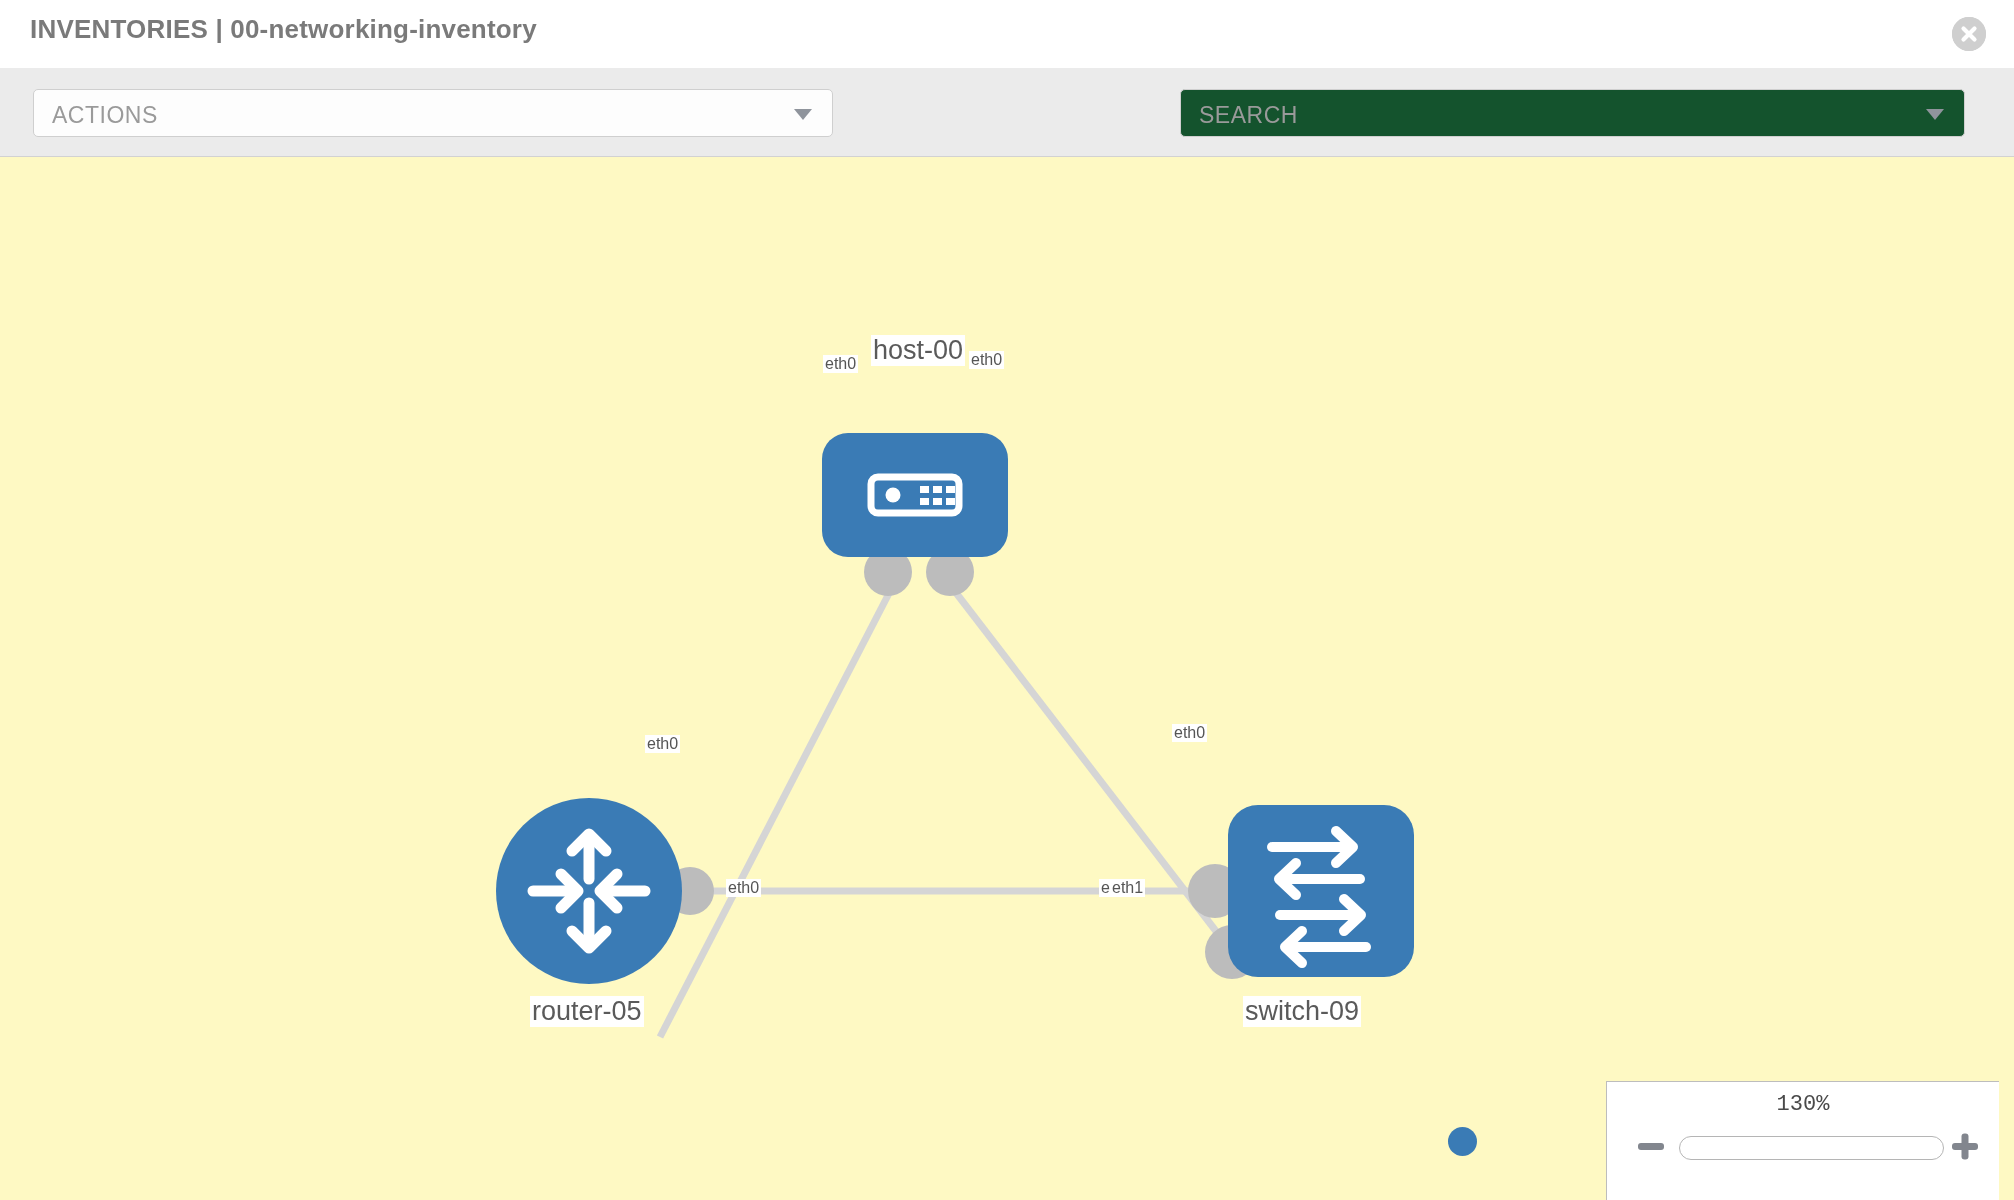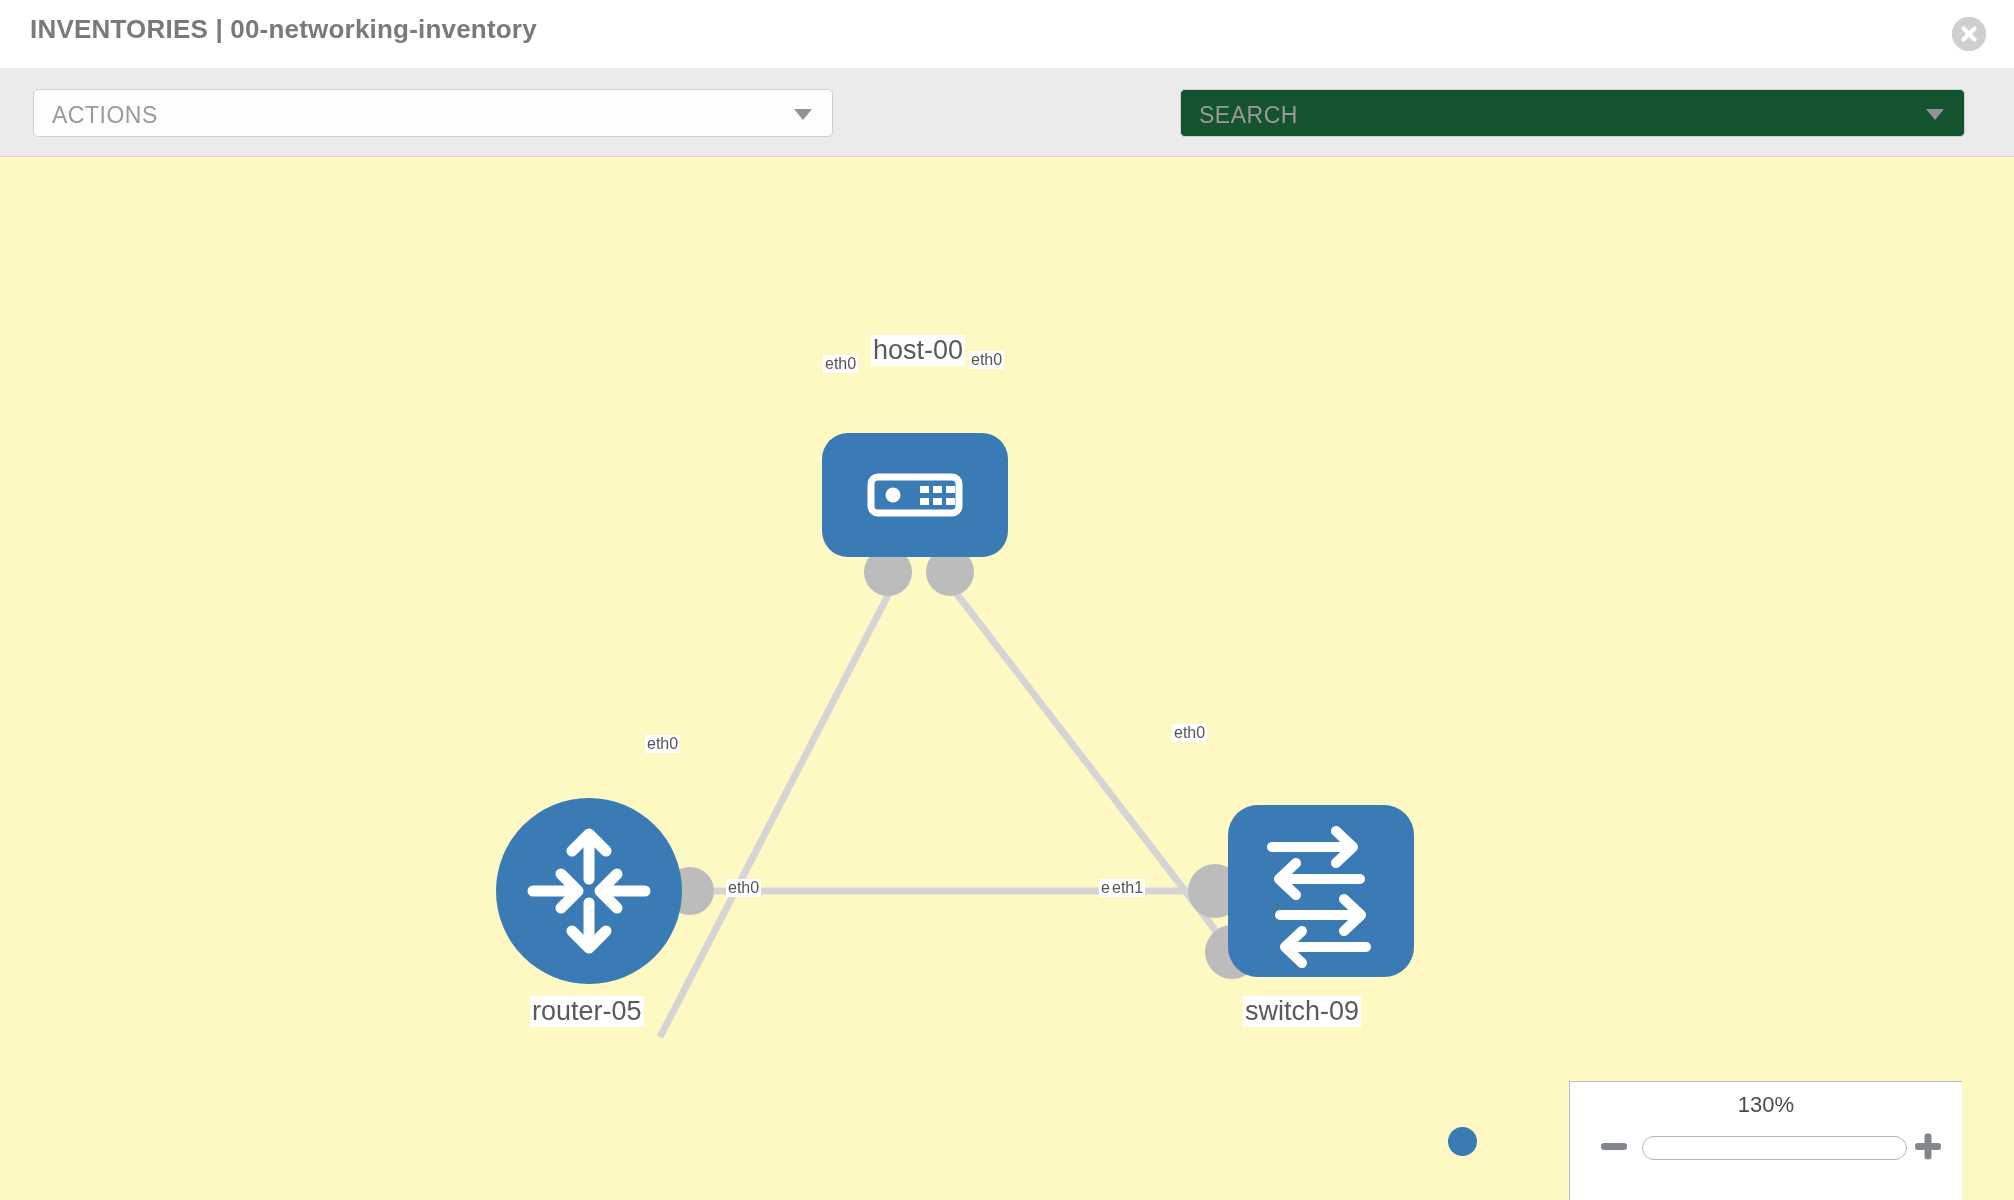--- a/index.html
+++ b/index.html
@@ -142,29 +142,30 @@
     background: #ffffff;
     color: #555555;
     font-size: 16px;
     white-space: nowrap;
     padding: 0 2px;
   }
 
   
   .zoom-panel {
     position: absolute;
-    left: 1569px;
+    left: 1606px;
     top: 1081px;
     width: 393px;
     height: 119px;
     background: #ffffff;
     border: 1px solid #bdbdbd;
     border-right: none;
     border-bottom: none;
     box-sizing: border-box;
+    font-family: Liberation Mono, monospace;
   }
   .zoom-level {
     position: absolute;
     top: 10px;
     left: 0;
     width: 100%;
     text-align: center;
     font-size: 22px;
     color: #4a4a4a;
   }

